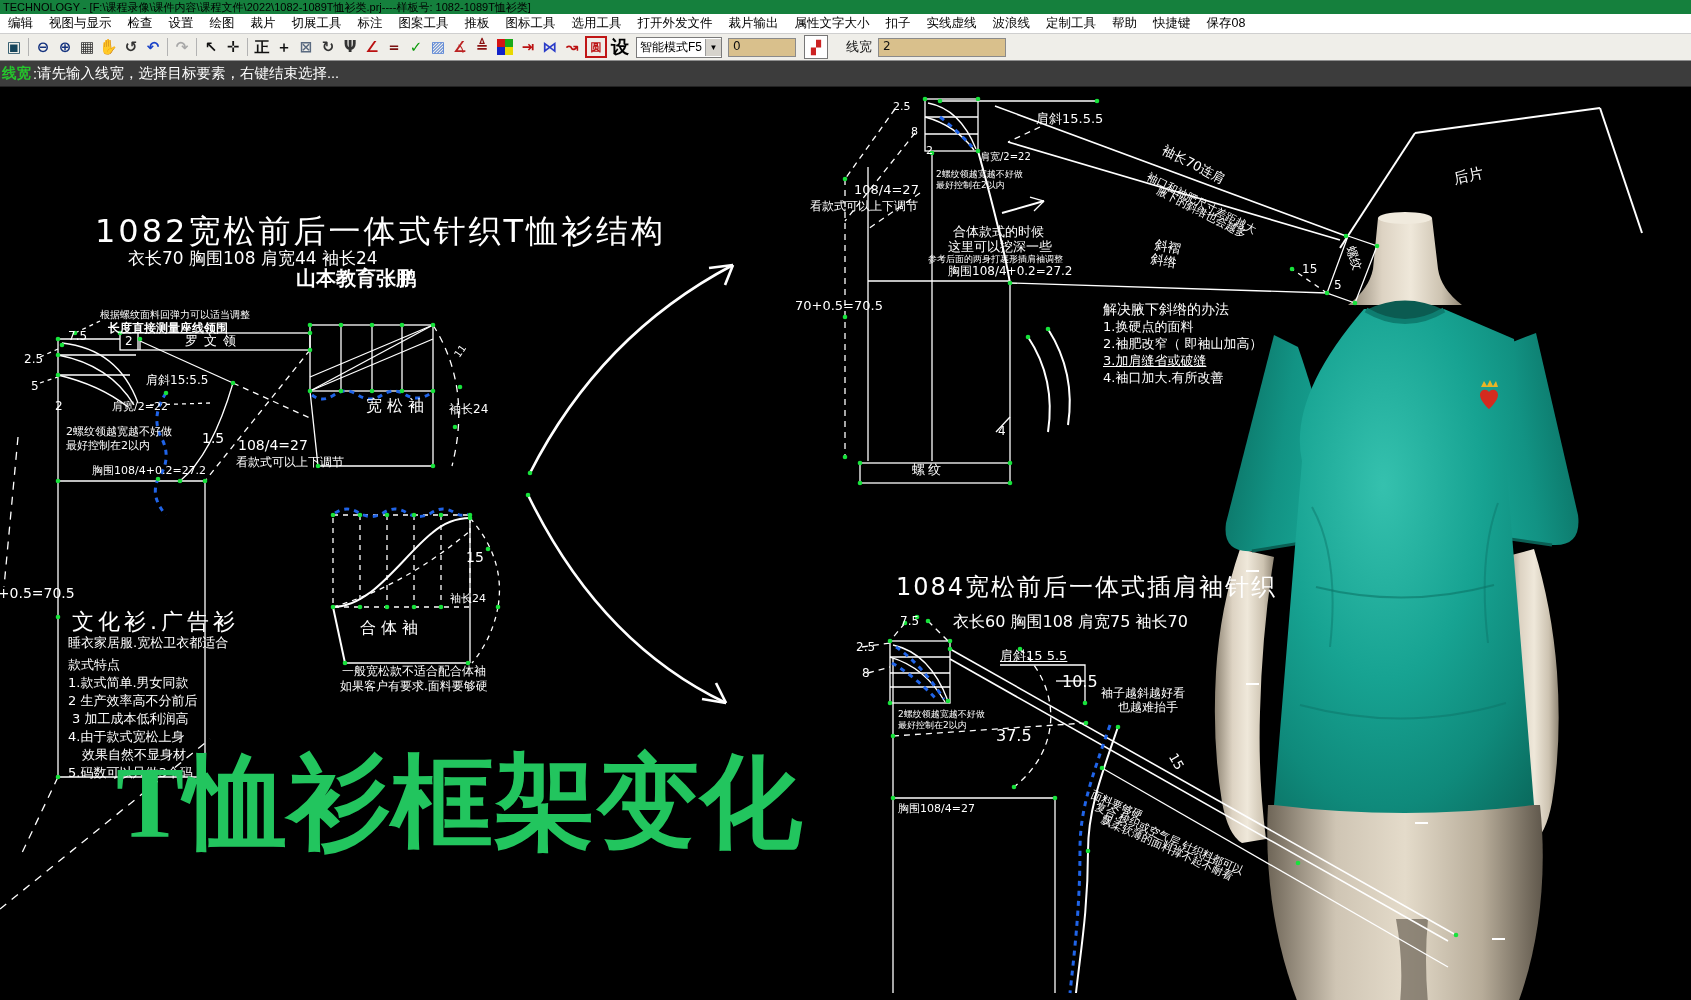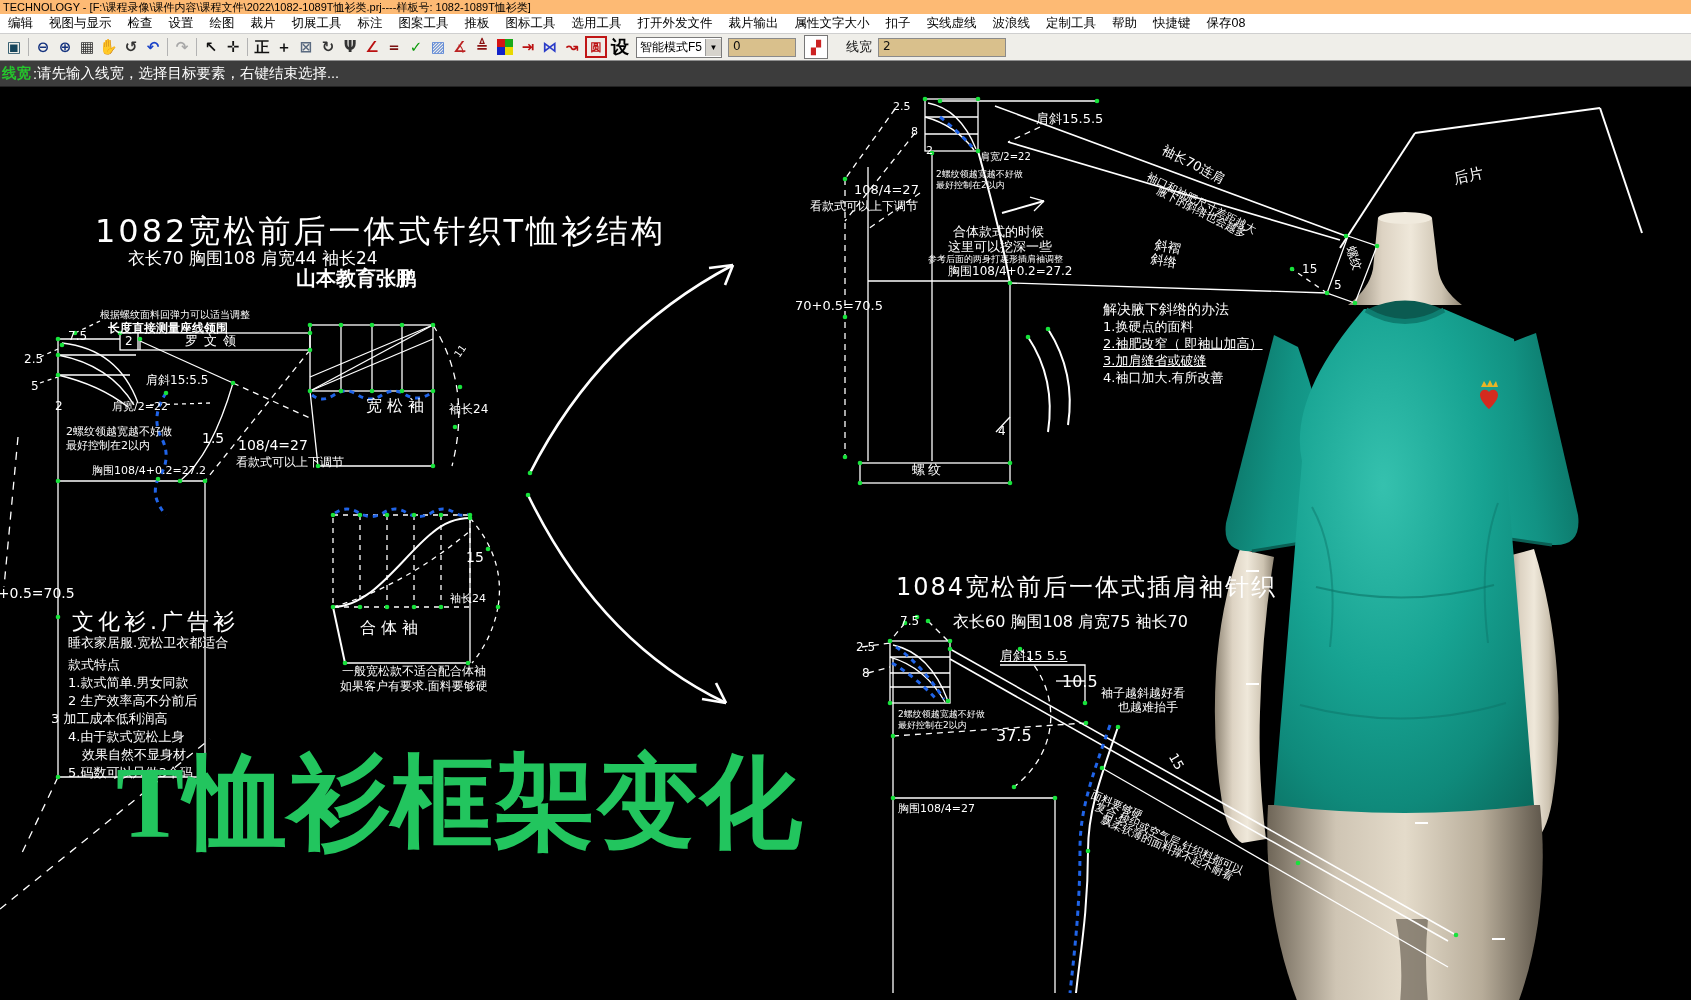--- a/index.html
+++ b/index.html
@@ -1,17 +1,17 @@
 <!DOCTYPE html>
 <html><head>
 <meta charset="utf-8">
 <style>
   html,body{margin:0;padding:0;background:#000;width:1691px;height:1000px;overflow:hidden;
     font-family:"Liberation Sans",sans-serif;}
-  .titlebar{height:14px;background:#fdba74;color:#000;font-size:11px;line-height:14px;
+  .titlebar{height:14px;background:#15803d;color:#000;font-size:11px;line-height:14px;
     padding-left:3px;white-space:nowrap;}
   .menubar{height:19px;background:#ffffff;display:flex;align-items:center;font-size:12.5px;
     color:#000;border-bottom:1px solid #cfcfcf;}
   .menubar .mi{padding:0 8px;cursor:default;}
   .toolbar{height:26px;background:#efeee9;display:flex;align-items:center;padding:0 3px;
     border-bottom:1px solid #8f8f8f;}
   .icon{width:22px;height:22px;display:flex;align-items:center;justify-content:center;
     font-size:15px;font-weight:bold;font-family:"DejaVu Sans",sans-serif;}
   .icon.big{font-size:18px;}
   .icon.quad{width:16px;height:16px;margin:0 4px;
@@ -437,21 +437,21 @@
       <span class="lbl" style="left: 66px; top: 353px; font-size: 11px;">最好控制在2以内</span>
       <span class="lbl" style="left: 238px; top: 350px; font-size: 14px;">108/4=27</span>
       <span class="lbl" style="left: 236px; top: 369px; font-size: 12px;">看款式可以上下调节</span>
       <span class="lbl" style="left: 92px; top: 378px; font-size: 11px;">胸围108/4+0.2=27.2</span>
       <span class="lbl" style="left: -20px; top: 498px; font-size: 14px;">70+0.5=70.5</span>
       <span class="lbl" style="left: 72px; top: 522px; font-size: 22px; letter-spacing: 4px;">文化衫.广告衫</span>
       <span class="lbl" style="left: 68px; top: 549px; font-size: 13px;">睡衣家居服.宽松卫衣都适合</span>
       <span class="lbl" style="left: 68px; top: 571px; font-size: 13px;">款式特点</span>
       <span class="lbl" style="left: 68px; top: 589px; font-size: 13px;">1.款式简单.男女同款</span>
       <span class="lbl" style="left: 68px; top: 607px; font-size: 13px;">2 生产效率高不分前后</span>
-      <span class="lbl" style="left: 51px; top: 625px; font-size: 13px;">3 加工成本低利润高</span>
+      <span class="lbl" style="left: 72px; top: 625px; font-size: 13px;">3 加工成本低利润高</span>
       <span class="lbl" style="left: 68px; top: 643px; font-size: 13px;">4.由于款式宽松上身</span>
       <span class="lbl" style="left: 82px; top: 661px; font-size: 13px;">效果自然不显身材</span>
       <span class="lbl" style="left: 68px; top: 679px; font-size: 13px;">5.码数可以只做3个码</span>
       <span class="lbl" style="left: 366px; top: 310px; font-size: 16px; letter-spacing: 5px;">宽松袖</span>
       <span class="lbl" style="left: 449px; top: 316px; font-size: 12px;">袖长24</span>
       <span class="lbl" style="left: 452px; top: 266px; font-size: 10px; transform: rotate(-55deg);">11</span>
       <span class="lbl" style="left: 360px; top: 532px; font-size: 16px; letter-spacing: 5px; text-align: center;">合体袖</span>
       <span class="lbl" style="left: 466px; top: 462px; font-size: 14px;">15</span>
       <span class="lbl" style="left: 450px; top: 506px; font-size: 11px;">袖长24</span>
       <span class="lbl" style="left: 342px; top: 578px; font-size: 12px;">一般宽松款不适合配合体袖</span>
@@ -471,21 +471,21 @@
       <span class="lbl" style="left: 1166px; top: 56px; font-size: 13px; transform: rotate(27deg);">袖长70连肩</span>
       <span class="lbl" style="left: 1150px; top: 84px; font-size: 11px; transform: rotate(27deg);">袖口和袖肥尺寸差距越大</span>
       <span class="lbl" style="left: 1160px; top: 98px; font-size: 11px; transform: rotate(27deg);">腋下的斜绺也会越多</span>
       <span class="lbl" style="left: 1156px; top: 151px; font-size: 13px; transform: rotate(10deg);">斜褶</span>
       <span class="lbl" style="left: 1152px; top: 165px; font-size: 13px; transform: rotate(10deg);">斜绺</span>
       <span class="lbl" style="left: 1302px; top: 176px; font-size: 12px;">15</span>
       <span class="lbl" style="left: 1356px; top: 158px; font-size: 12px; transform: rotate(72deg);">螺纹</span>
       <span class="lbl" style="left: 1334px; top: 192px; font-size: 12px;">5</span>
       <span class="lbl" style="left: 1103px; top: 214px; font-size: 14px;">解决腋下斜绺的办法</span>
       <span class="lbl" style="left: 1103px; top: 233px; font-size: 13px;">1.换硬点的面料</span>
-      <span class="lbl" style="left: 1103px; top: 250px; font-size: 13px; text-decoration: underline;">2.袖肥改窄（ 即袖山加高）</span>
+      <span class="lbl" style="left: 1103px; top: 250px; font-size: 13px; ">2.袖肥改窄（ 即袖山加高）</span>
       <span class="lbl" style="left: 1103px; top: 267px; font-size: 13px; text-decoration: underline;">3.加肩缝省或破缝</span>
       <span class="lbl" style="left: 1103px; top: 284px; font-size: 13px;">4.袖口加大.有所改善</span>
       <span class="lbl" style="left: 948px; top: 178px; font-size: 12px;">胸围108/4+0.2=27.2</span>
       <span class="lbl" style="left: 795px; top: 212px; font-size: 13px;">70+0.5=70.5</span>
       <span class="lbl" style="left: 998px; top: 338px; font-size: 12px;">4</span>
       <span class="lbl" style="left: 912px; top: 376px; font-size: 13px; letter-spacing: 3px;">螺纹</span>
       <span class="lbl" style="left: 896px; top: 487px; font-size: 24px; letter-spacing: 2px;">1084宽松前后一体式插肩袖针织</span>
       <span class="lbl" style="left: 953px; top: 526px; font-size: 16px;">衣长60    胸围108    肩宽75    袖长70</span>
       <span class="lbl" style="left: 900px; top: 528px; font-size: 12px;">7.5</span>
       <span class="lbl" style="left: 856px; top: 554px; font-size: 12px;">2.5</span>

